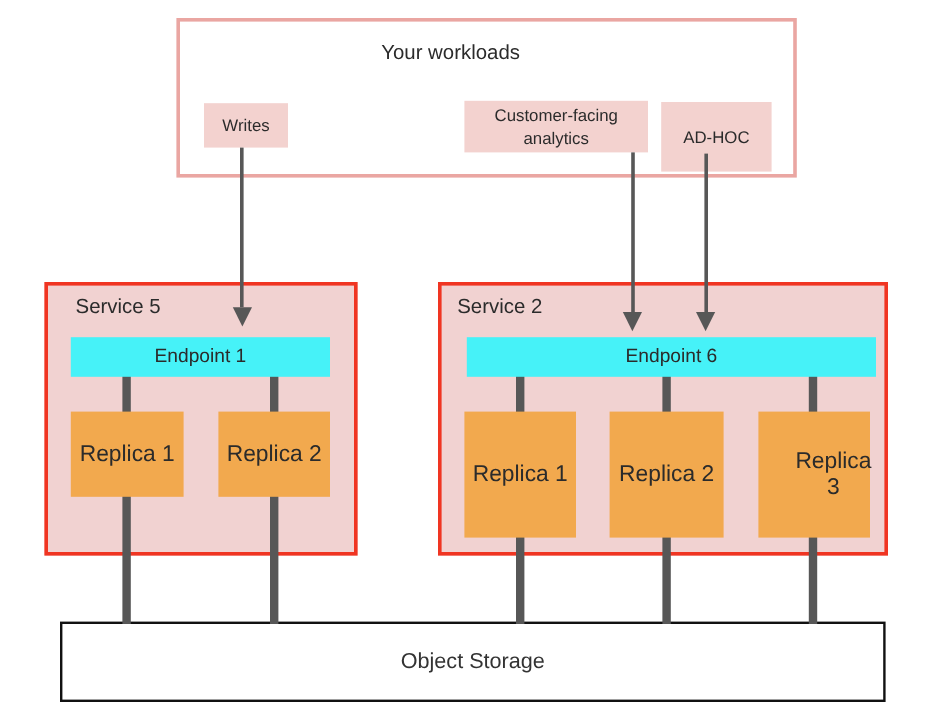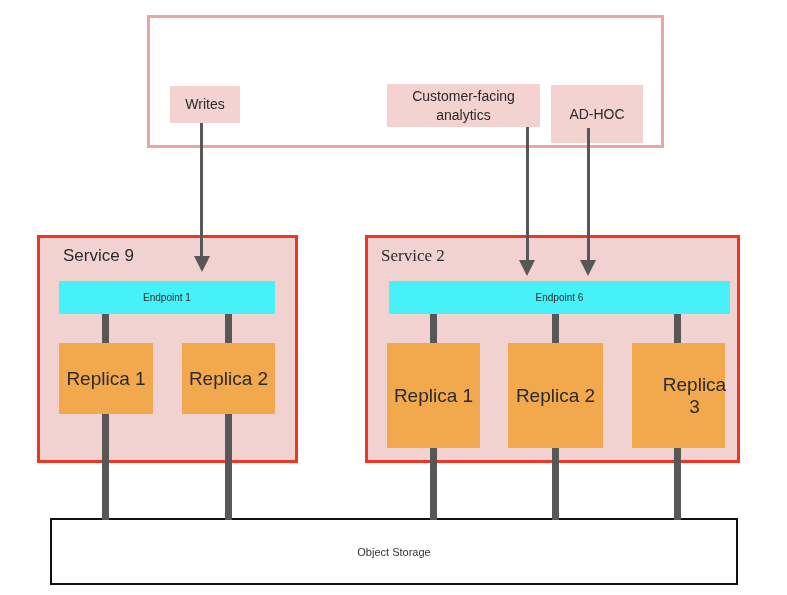--- a/index.html
+++ b/index.html
@@ -18,22 +18,22 @@
   .wl-writes{left:170px;top:86px;width:70px;height:37px;}
   .wl-cust{left:387px;top:84px;width:153px;height:43px;}
   .wl-adhoc{left:551px;top:85px;width:92px;height:58px;}
 
   
   .service{border:3px solid var(--service-border,#f03522);background:var(--service-fill,#f1d2d1);}
   .service-1{left:37px;top:235px;width:261px;height:228px;}
   .service-2{left:365px;top:235px;width:375px;height:228px;}
   .service-label{font-size:17px;}
   .s1-label{left:63px;top:246px;}
-  .s2-label{left:381px;top:246px;font-family:Liberation Serif, serif;}
-  .endpoint{background:var(--endpoint-fill,#46f2f8);font-size:10px;}
+  .s2-label{left:381px;top:246px;}
+  .endpoint{background:var(--endpoint-fill,#46f2f8);font-size:16px;}
   .endpoint-1{left:59px;top:281px;width:216px;height:33px;}
   .endpoint-2{left:389px;top:281px;width:341px;height:33px;}
   .replica{background:var(--replica-fill,#f2a94e);font-size:19px;}
   .s1-r1{left:59px;top:343px;width:94px;height:71px;}
   .s1-r2{left:182px;top:343px;width:93px;height:71px;}
   .s2-r1{left:387px;top:343px;width:93px;height:105px;}
   .s2-r2{left:508px;top:343px;width:95px;height:105px;}
   .s2-r3{left:632px;top:343px;width:93px;height:105px;padding-left:32px;}
 
   
@@ -55,21 +55,21 @@
   .a2-line{left:526px;top:127px;height:133px;}
   .a3-line{left:587px;top:128px;height:132px;}
   .ahead{width:0;height:0;border-left:8px solid transparent;border-right:8px solid transparent;
          border-top:16px solid var(--connector,#575757);}
   .a1-head{left:194px;top:256px;}
   .a2-head{left:519px;top:260px;}
   .a3-head{left:580px;top:260px;}
 
   
   .storage{left:50px;top:518px;width:688px;height:67px;border:2px solid var(--storage-border,#111111);background:#fff;}
-  .storage-label{left:50px;top:518px;width:688px;height:67px;font-size:11px;color:#333;}
+  .storage-label{left:50px;top:518px;width:688px;height:67px;font-size:18px;color:#333;}
 </style>
 </head>
 <body>
 
 <div class="canvas">
 
   <div class="abs wl-box"></div>
   <div class="abs service service-1"></div>
   <div class="abs service service-2"></div>
   <div class="abs storage"></div>
@@ -78,25 +78,26 @@
   <div class="abs bar c-s1b-top"></div>
   <div class="abs bar c-s1a-bot"></div>
   <div class="abs bar c-s1b-bot"></div>
   <div class="abs bar c-s2a-top"></div>
   <div class="abs bar c-s2b-top"></div>
   <div class="abs bar c-s2c-top"></div>
   <div class="abs bar c-s2a-bot"></div>
   <div class="abs bar c-s2b-bot"></div>
   <div class="abs bar c-s2c-bot"></div>
 
+  <div class="abs wl-title">Your workloads</div>
   <div class="abs center pink-box wl-writes">Writes</div>
   <div class="abs center pink-box wl-cust">Customer-facing analytics</div>
   <div class="abs center pink-box wl-adhoc">AD-HOC</div>
 
-  <div class="abs service-label s1-label">Service 9</div>
+  <div class="abs service-label s1-label">Service 5</div>
   <div class="abs center endpoint endpoint-1">Endpoint 1</div>
   <div class="abs center replica s1-r1">Replica 1</div>
   <div class="abs center replica s1-r2">Replica 2</div>
 
   <div class="abs service-label s2-label">Service 2</div>
   <div class="abs center endpoint endpoint-2">Endpoint 6</div>
   <div class="abs center replica s2-r1">Replica 1</div>
   <div class="abs center replica s2-r2">Replica 2</div>
   <div class="abs center replica s2-r3">Replica 3</div>
 

